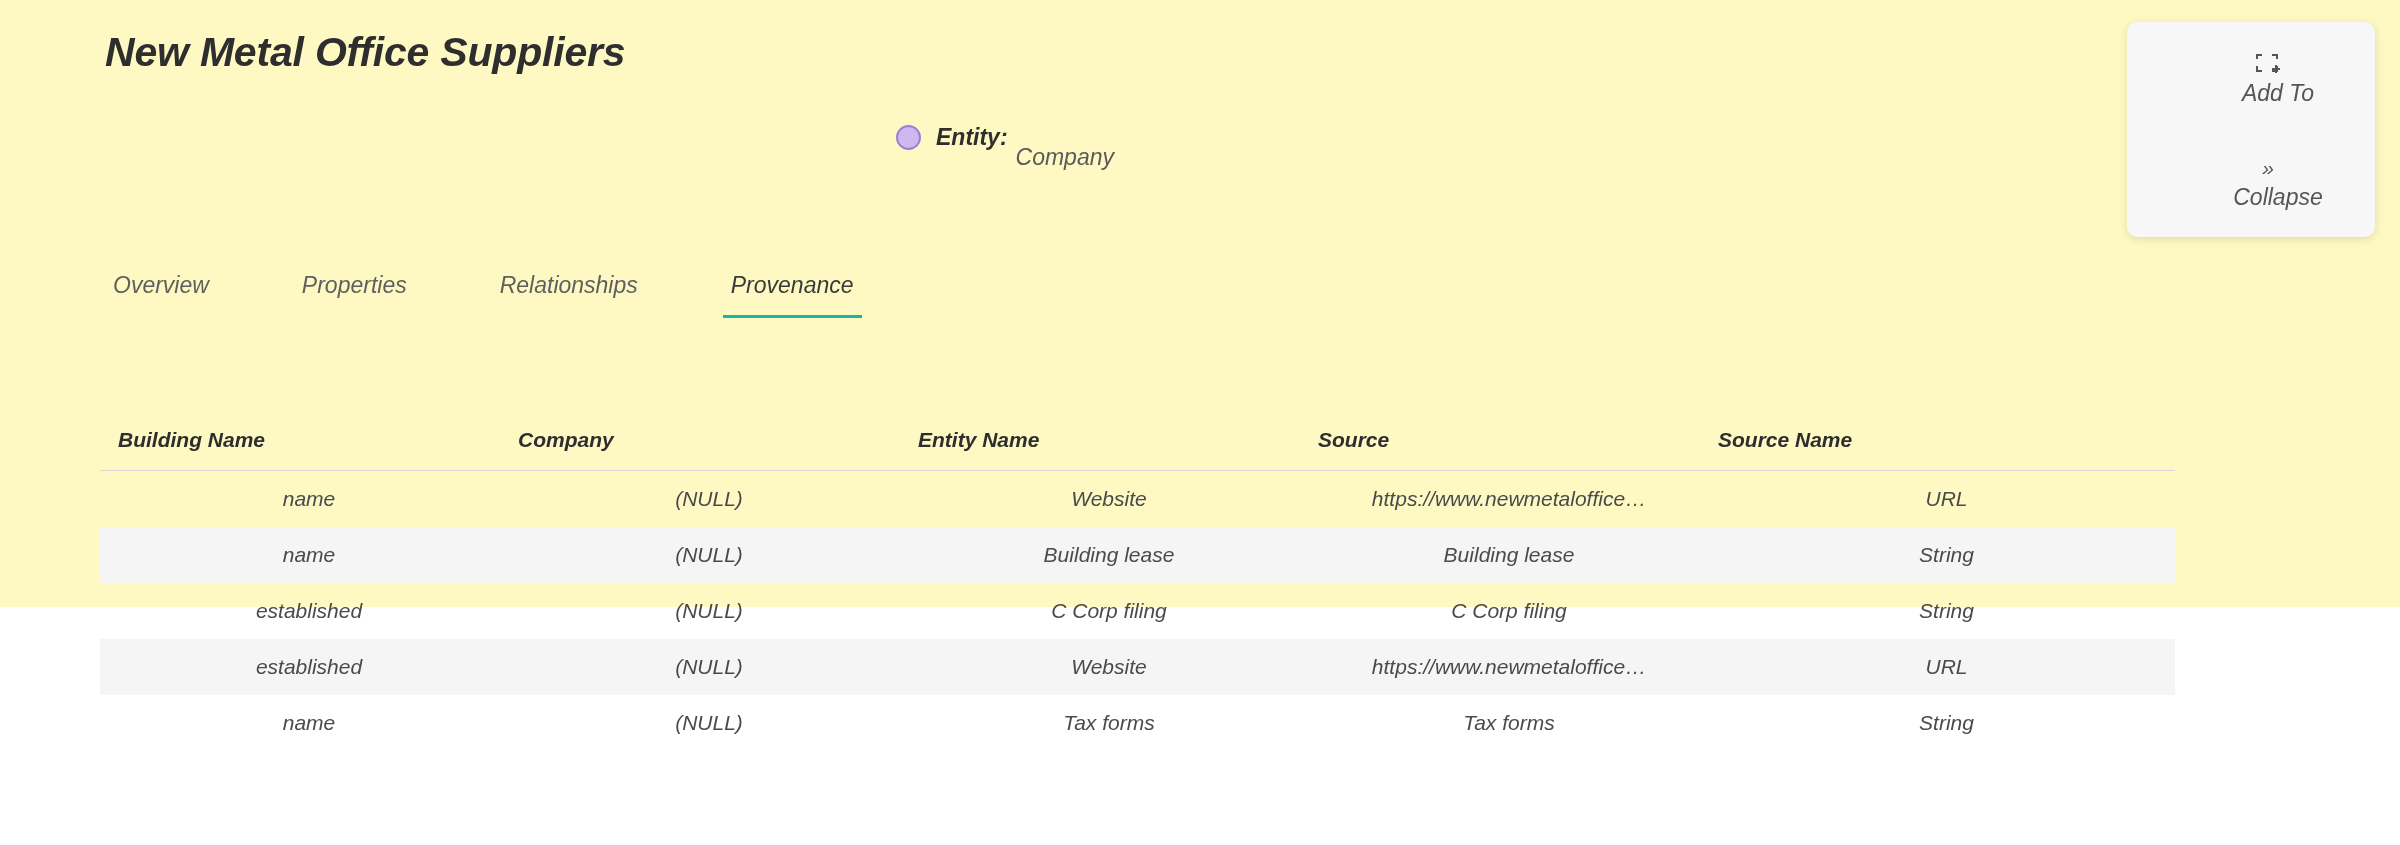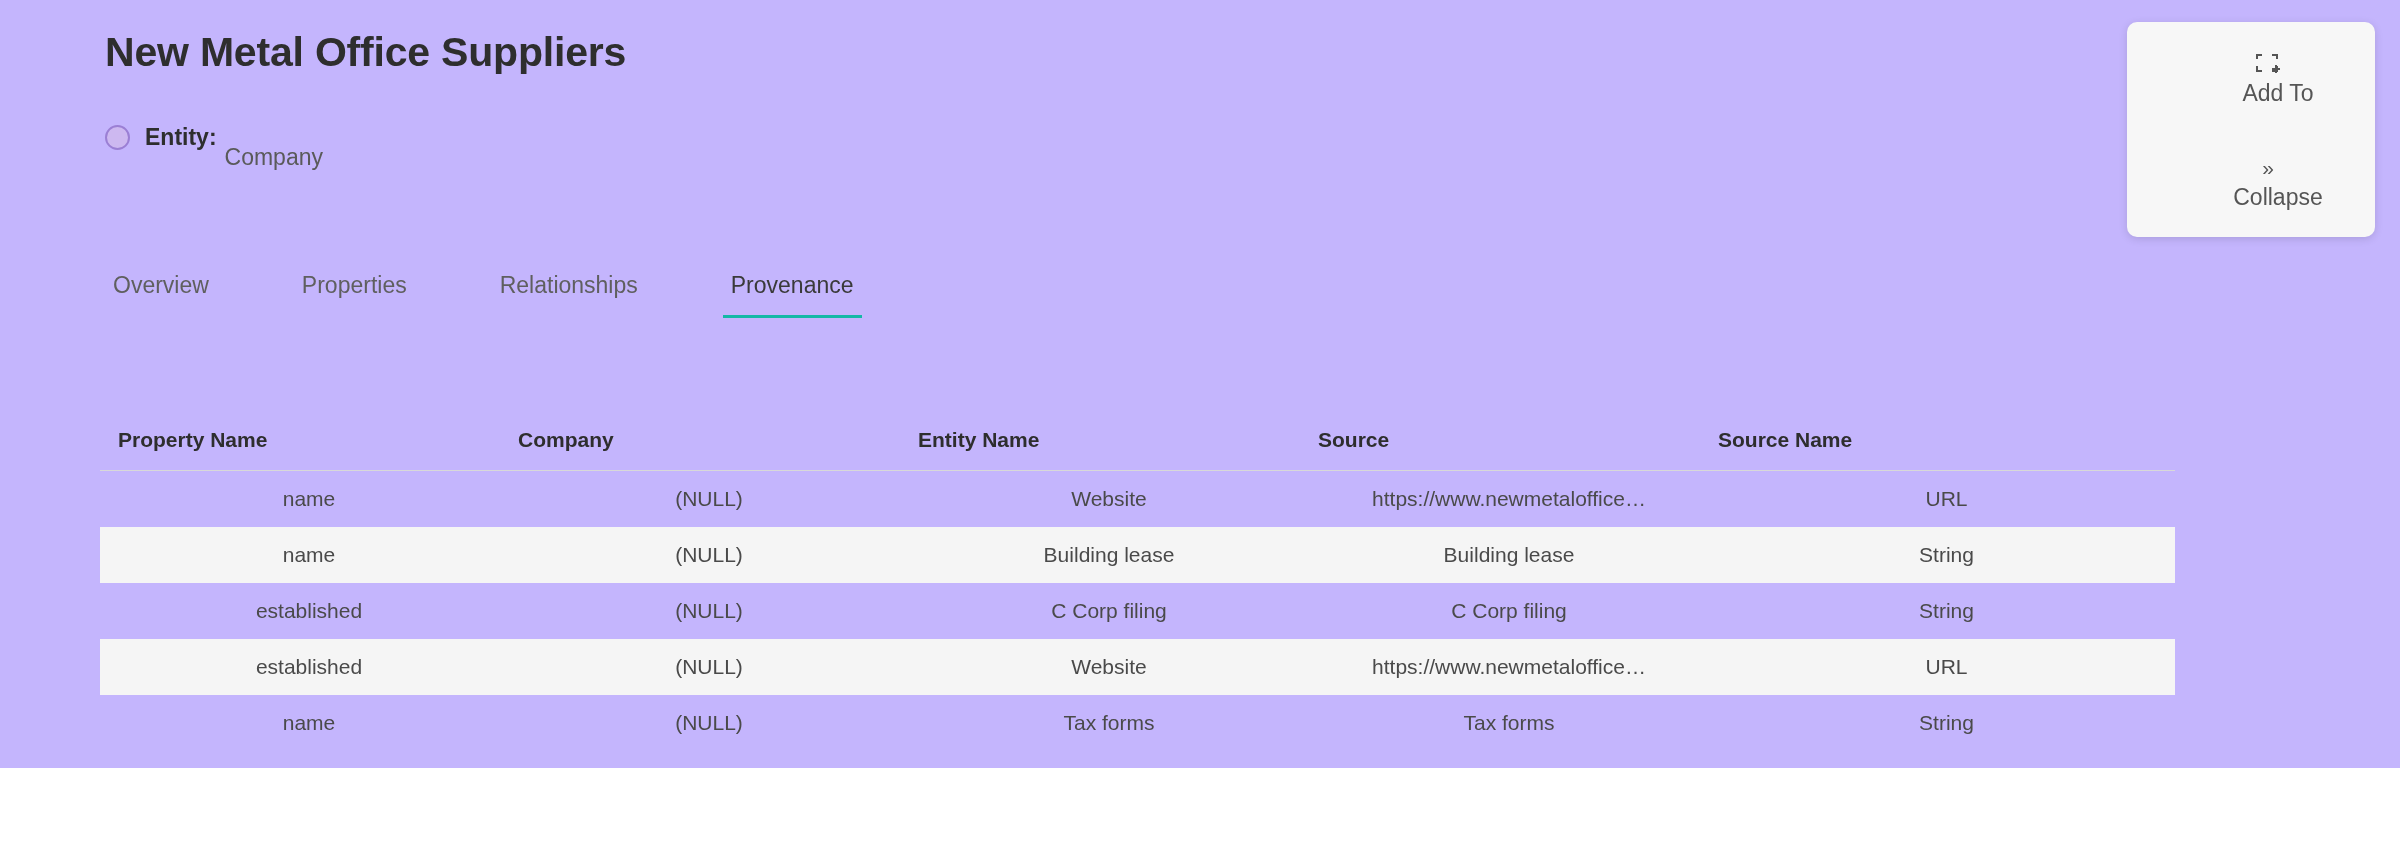--- a/index.html
+++ b/index.html
@@ -9,22 +9,23 @@
     width: 2400px;
     height: 845px;
     background: #ffffff;
     font-family: "Liberation Sans", sans-serif;
     color: #333333;
     overflow: hidden;
   }
   #root {
     position: relative;
     width: 2400px;
-    height: 768px;
-    background: #c4b5fd;
+    height: 607px;
+    background: #fef9c3;
+    font-style: italic;
   }
 
   
   .page-header {
     position: absolute;
     left: 105px;
     top: 28px;
     width: 1800px;
   }
   .page-title {
@@ -32,20 +33,21 @@
     font-weight: bold;
     color: #2e2e2e;
     letter-spacing: -0.2px;
     line-height: 1.2;
     margin: 0;
   }
   .entity-line {
     display: flex;
     align-items: center;
     margin-top: 27px;
+    justify-content: center;
   }
   .entity-dot {
     width: 25px;
     height: 25px;
     border-radius: 50%;
     background: #cdb8f0;
     border: 2px solid #9b7fd4;
     margin-right: 15px;
     flex: 0 0 auto;
   }
@@ -199,21 +201,21 @@
     <div class="tab">Overview</div>
     <div class="tab">Properties</div>
     <div class="tab">Relationships</div>
     <div class="tab active">Provenance</div>
   </div>
 
   <div class="table-wrap">
     <table class="prov-table">
       <thead>
         <tr>
-          <th class="col-prop">Property Name</th>
+          <th class="col-prop">Building Name</th>
           <th class="col-comment">Company</th>
           <th class="col-srcname">Entity Name</th>
           <th class="col-source">Source</th>
           <th class="col-srctype">Source Name</th>
         </tr>
       </thead>
       <tbody>
         <tr>
           <td>name</td>
           <td>(NULL)</td>

